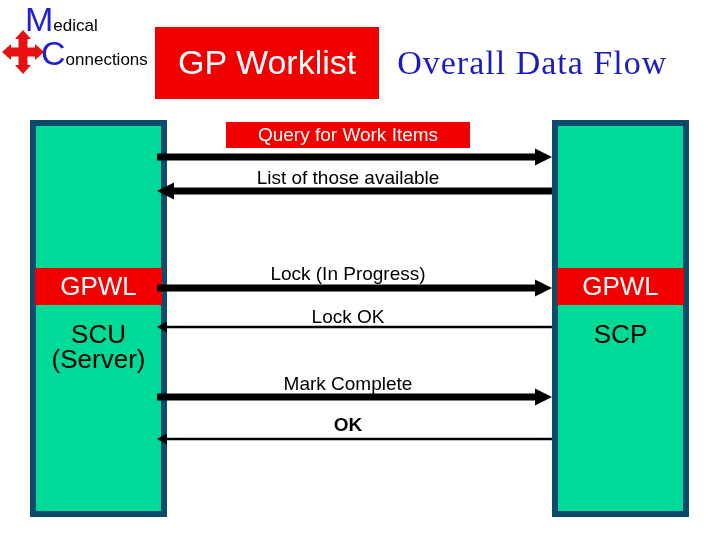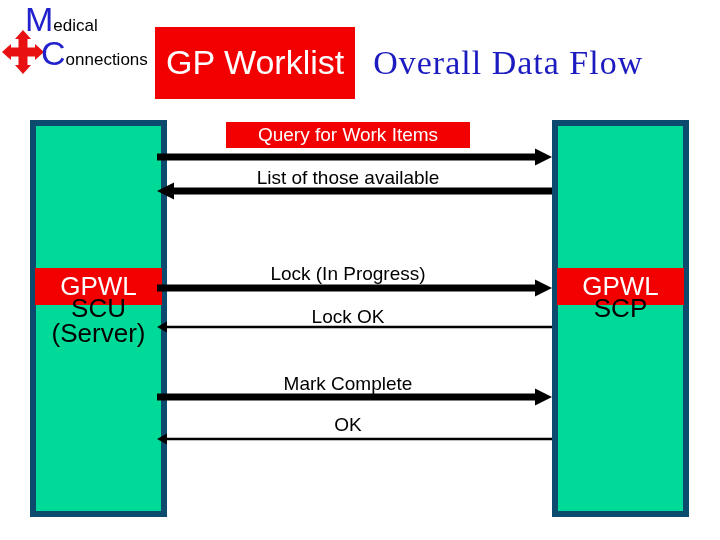--- a/index.html
+++ b/index.html
@@ -11,33 +11,33 @@
   .logo-line{position:absolute;white-space:nowrap;z-index:3;}
   .logo-line1{left:25px;top:2px;}
   .logo-line2{left:41px;top:36px;}
   .logo-initial{font-size:34px;line-height:1;color:var(--logo-blue,#2222CC);}
   .logo-rest{font-size:17px;color:#000;}
   .logo-cross{position:absolute;left:2px;top:30px;z-index:2;}
   
   .title{position:absolute;left:155px;top:35px;height:55px;display:flex;align-items:center;white-space:nowrap;z-index:3;}
   .title-highlight{
     background:var(--highlight-red,#F20000);color:#fff;font-size:34px;height:72px;
-    display:flex;align-items:center;padding:0 11px;
+    display:flex;align-items:center;padding:0 23px;
   }
   .title-rest{color:var(--title-blue,#1B1BC0);font-size:34px;margin-left:18px;letter-spacing:1px;font-family:Liberation Serif, serif;}
   
   .bar{position:absolute;top:120px;height:385px;background:var(--node-green,#00DA98);border:6px solid #0c4a6e;}
   .bar-left{left:30px;width:125px;}
   .bar-right{left:552px;width:125px;}
   .bar-band{
     position:absolute;left:-1px;right:-1px;top:142px;height:37px;
     background:var(--highlight-red,#F20000);color:#fff;font-size:26px;
     display:flex;align-items:center;justify-content:center;
   }
-  .bar-sub{position:absolute;left:0;right:0;top:170px;text-align:center;font-size:26px;line-height:25px;color:#000;}
+  .bar-sub{position:absolute;left:0;right:0;top:196px;text-align:center;font-size:26px;line-height:25px;color:#000;}
   
   .msg-label{
     position:absolute;left:151px;width:394px;text-align:center;
     font-size:19px;line-height:24px;color:#000;white-space:nowrap;z-index:2;
   }
   .msg-boxed{background:var(--highlight-red,#F20000);color:#fff;display:inline-block;padding:1px 32px;}
   .msg-arrow{position:absolute;left:157px;z-index:1;}
 </style>
 </head>
 <body>
@@ -102,20 +102,20 @@
       <div class="msg-label" style="top: 305px;">Lock OK</div>
       <svg class="msg-arrow" width="395" height="26" viewBox="0 0 395 26" style="top: 314px;">
         <line y1="13" y2="13" stroke="#000000" stroke-width="2.5" x1="9" x2="395"></line>
         <polygon fill="#000000" points="10,7.5 10,18.5 0,13"></polygon>
       </svg>
       <div class="msg-label" style="top: 372px;">Mark Complete</div>
       <svg class="msg-arrow" width="395" height="26" viewBox="0 0 395 26" style="top: 384px;">
         <line y1="13" y2="13" stroke="#000000" stroke-width="7" x1="0" x2="379"></line>
         <polygon fill="#000000" points="378,4.5 378,21.5 395,13"></polygon>
       </svg>
-      <div class="msg-label" style="top: 413px;">OK</div>
+      <div class="msg-label" style="top: 413px; font-weight: bold;">OK</div>
       <svg class="msg-arrow" width="395" height="26" viewBox="0 0 395 26" style="top: 426px;">
         <line y1="13" y2="13" stroke="#000000" stroke-width="2.5" x1="9" x2="395"></line>
         <polygon fill="#000000" points="10,7.5 10,18.5 0,13"></polygon>
       </svg>
     </div>
 
 </div>
 
 </body></html>

